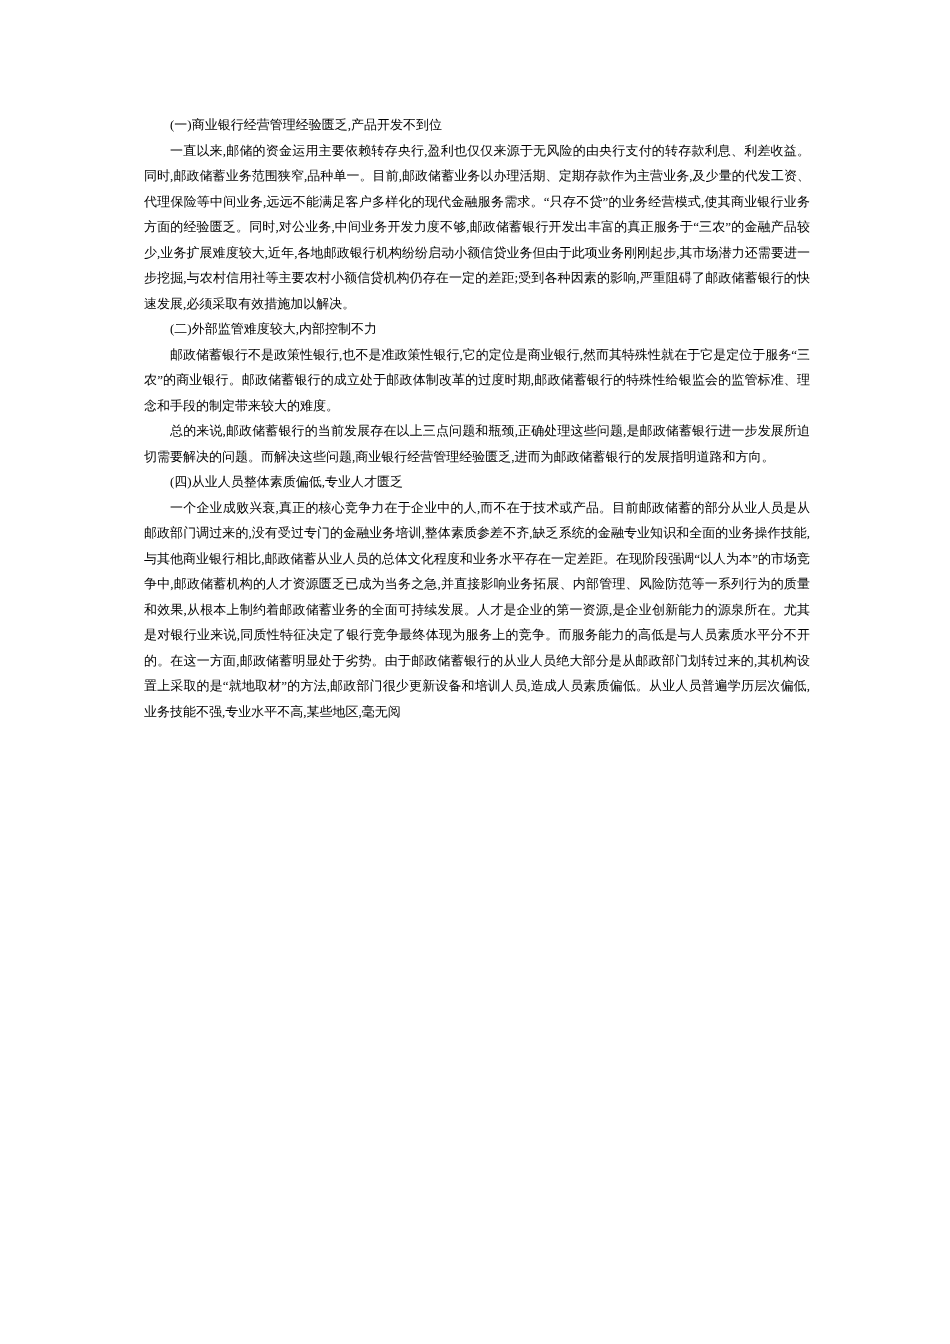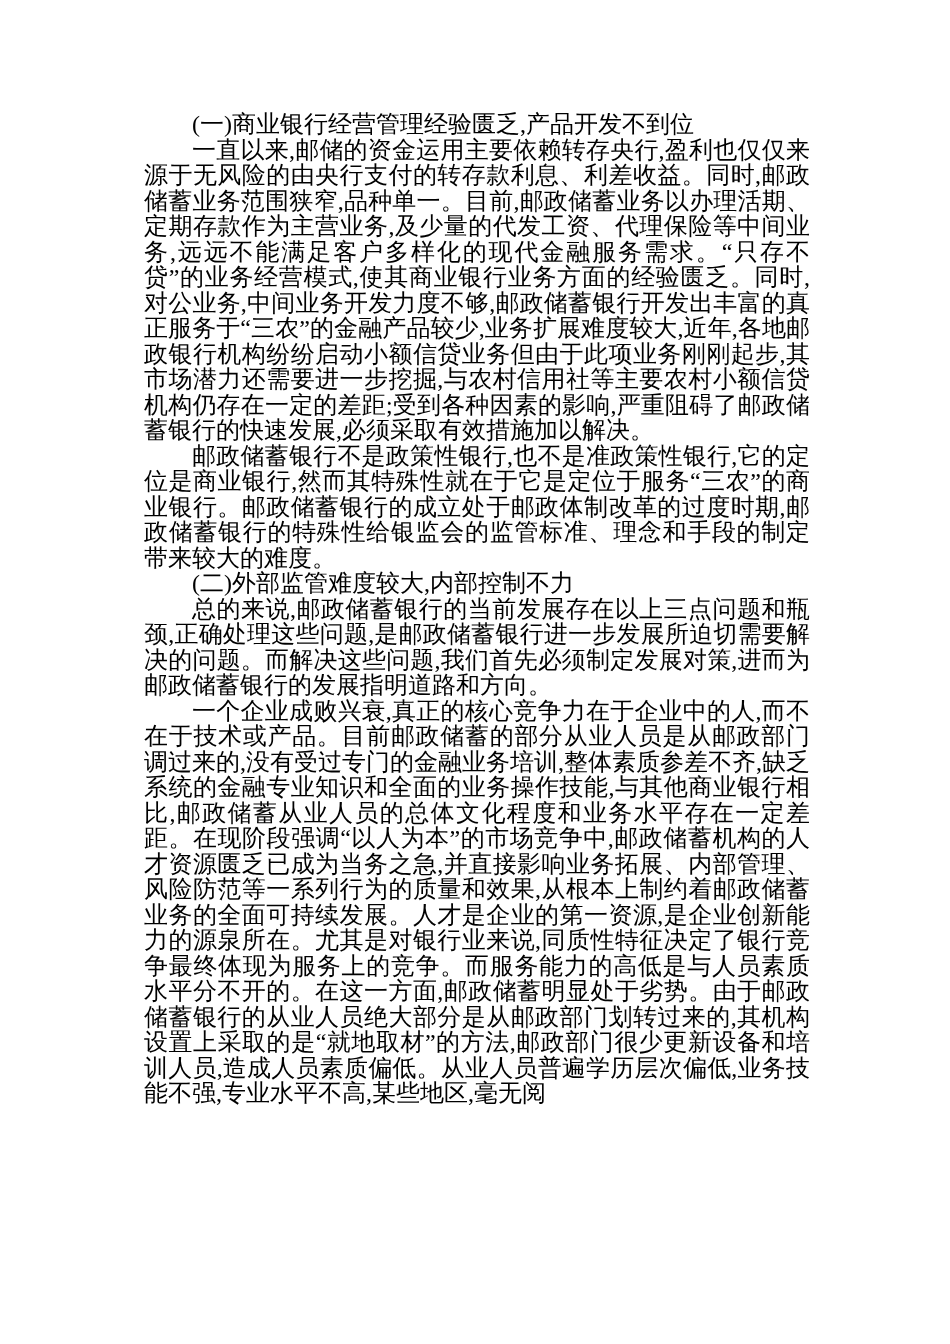--- a/index.html
+++ b/index.html
@@ -12,33 +12,34 @@
     overflow: hidden;
   }
   .page {
     width: 950px;
     height: 1344px;
     background: #ffffff;
     padding: 112px 140px 0 144px;
   }
   .doc p {
     font-family: "Liberation Serif", "DejaVu Serif", serif;
-    font-size: 24px;
+    font-size: 13px;
     line-height: 25.5px;
     color: #000000;
     text-align: justify;
     text-indent: 2em;
     word-break: break-all;
   }
 </style>
 </head>
 <body>
 
 <div class="page">
   <div class="doc">
     <p>(一)商业银行经营管理经验匮乏,产品开发不到位</p>
     <p>一直以来,邮储的资金运用主要依赖转存央行,盈利也仅仅来源于无风险的由央行支付的转存款利息、利差收益。同时,邮政储蓄业务范围狭窄,品种单一。目前,邮政储蓄业务以办理活期、定期存款作为主营业务,及少量的代发工资、代理保险等中间业务,远远不能满足客户多样化的现代金融服务需求。“只存不贷”的业务经营模式,使其商业银行业务方面的经验匮乏。同时,对公业务,中间业务开发力度不够,邮政储蓄银行开发出丰富的真正服务于“三农”的金融产品较少,业务扩展难度较大,近年,各地邮政银行机构纷纷启动小额信贷业务但由于此项业务刚刚起步,其市场潜力还需要进一步挖掘,与农村信用社等主要农村小额信贷机构仍存在一定的差距;受到各种因素的影响,严重阻碍了邮政储蓄银行的快速发展,必须采取有效措施加以解决。</p>
+    <p>(二)外部监管难度较大,内部控制不力</p>
     <p>邮政储蓄银行不是政策性银行,也不是准政策性银行,它的定位是商业银行,然而其特殊性就在于它是定位于服务“三农”的商业银行。邮政储蓄银行的成立处于邮政体制改革的过度时期,邮政储蓄银行的特殊性给银监会的监管标准、理念和手段的制定带来较大的难度。</p>
-    <p>(二)外部监管难度较大,内部控制不力</p>
-    <p>总的来说,邮政储蓄银行的当前发展存在以上三点问题和瓶颈,正确处理这些问题,是邮政储蓄银行进一步发展所迫切需要解决的问题。而解决这些问题,我们首先必须制定发展对策,进而为邮政储蓄银行的发展指明道路和方向。</p>
+    <p>总的来说,邮政储蓄银行的当前发展存在以上三点问题和瓶颈,正确处理这些问题,是邮政储蓄银行进一步发展所迫切需要解决的问题。而解决这些问题,商业银行经营管理经验匮乏,进而为邮政储蓄银行的发展指明道路和方向。</p>
+    <p>(四)从业人员整体素质偏低,专业人才匮乏</p>
     <p>一个企业成败兴衰,真正的核心竞争力在于企业中的人,而不在于技术或产品。目前邮政储蓄的部分从业人员是从邮政部门调过来的,没有受过专门的金融业务培训,整体素质参差不齐,缺乏系统的金融专业知识和全面的业务操作技能,与其他商业银行相比,邮政储蓄从业人员的总体文化程度和业务水平存在一定差距。在现阶段强调“以人为本”的市场竞争中,邮政储蓄机构的人才资源匮乏已成为当务之急,并直接影响业务拓展、内部管理、风险防范等一系列行为的质量和效果,从根本上制约着邮政储蓄业务的全面可持续发展。人才是企业的第一资源,是企业创新能力的源泉所在。尤其是对银行业来说,同质性特征决定了银行竞争最终体现为服务上的竞争。而服务能力的高低是与人员素质水平分不开的。在这一方面,邮政储蓄明显处于劣势。由于邮政储蓄银行的从业人员绝大部分是从邮政部门划转过来的,其机构设置上采取的是“就地取材”的方法,邮政部门很少更新设备和培训人员,造成人员素质偏低。从业人员普遍学历层次偏低,业务技能不强,专业水平不高,某些地区,毫无阅</p>
   </div>
 </div>
 
 </body></html>

